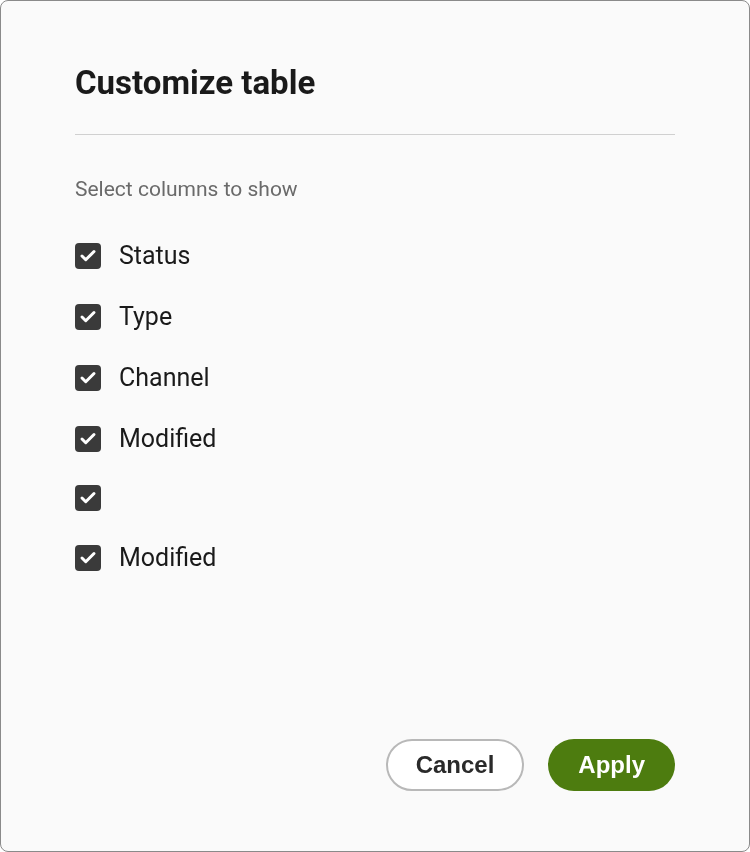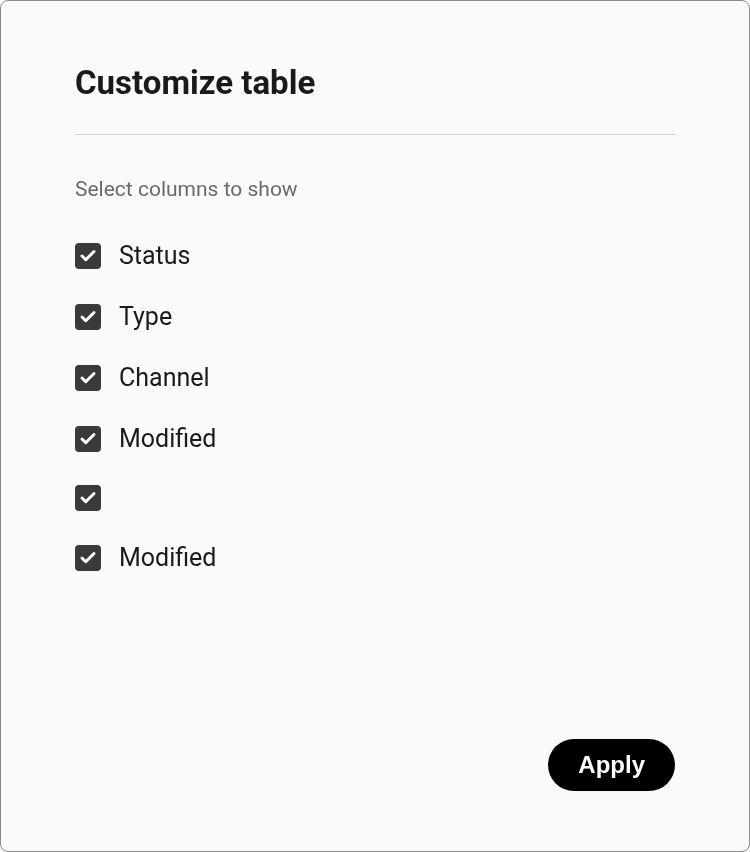--- a/index.html
+++ b/index.html
@@ -82,21 +82,21 @@
       cursor: pointer;
       border: none;
     }
     .btn-cancel {
       background: #fff;
       color: #2a2a2a;
       border: 2px solid #b8b8b8;
       padding: 10px 28px;
     }
     .btn-apply {
-      background: #000000;
+      background: #4d7c0f;
       color: #fff;
     }
   </style>
 </head>
 <body>
 
 <div class="dialog">
   <h1 class="dialog-title">Customize table</h1>
   <hr class="divider">
   <div class="section-label">Select columns to show</div>
@@ -152,15 +152,16 @@
         <svg viewBox="0 0 24 24" fill="none" stroke="#fff" stroke-width="4" stroke-linecap="round" stroke-linejoin="round">
             <polyline points="4 12 9 17 20 6"></polyline>
           </svg>
       </span>
       <span class="column-label">Modified</span>
     </label>
 
   </div>
 
   <div class="button-row">
+    <button class="btn btn-cancel">Cancel</button>
     <button class="btn btn-apply">Apply</button>
   </div>
 </div>
 
 </body></html>

